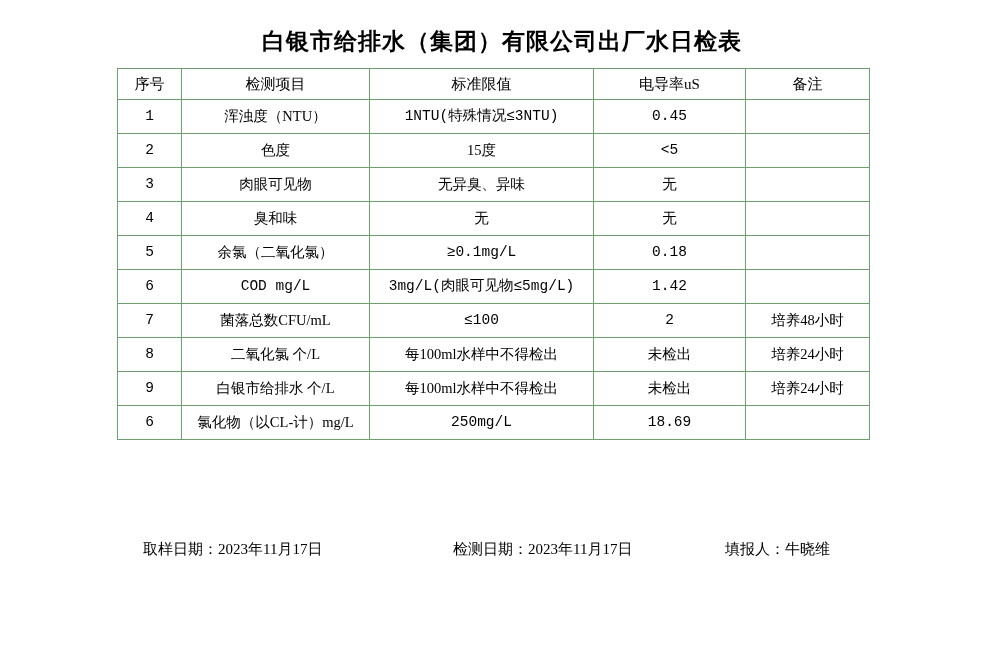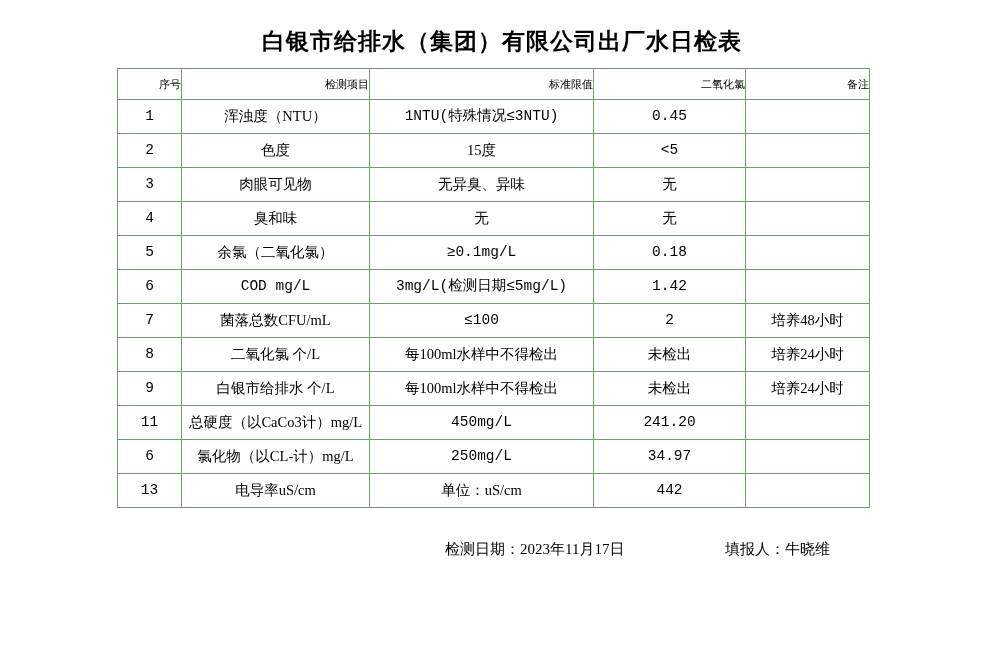--- a/index.html
+++ b/index.html
@@ -44,24 +44,23 @@
     text-align: center;
     vertical-align: middle;
     font-size: 14.5px;
     font-weight: normal;
     padding: 0;
     height: 33px;
     line-height: 33px;
     white-space: nowrap;
   }
   table.report th {
-    font-size: 11px;
+    font-size: 15px;
     height: 30px;
     line-height: 30px;
-    text-align: right;
   }
   col.c0 { width: 64px; }
   col.c1 { width: 188px; }
   col.c2 { width: 224px; }
   col.c3 { width: 152px; }
   col.c4 { width: 124px; }
 
   .cell-cn {
     font-family: "Liberation Serif", serif;
   }
@@ -75,21 +74,21 @@
     left: 117px;
     width: 760px;
     height: 24px;
     font-size: 15px;
   }
   .footer span {
     position: absolute;
     white-space: nowrap;
   }
   .f-sample { left: 26px; }
-  .f-test { left: 328px; text-align: right; }
+  .f-test { left: 336px; text-align: right; }
   .f-filler { left: 608px; }
 </style>
 </head>
 <body>
 
 <div class="page">
 
   <div class="doc-title">白银市给排水（集团）有限公司出厂水日检表</div>
 
   <table class="report">
@@ -98,21 +97,21 @@
         <col class="c1">
         <col class="c2">
         <col class="c3">
         <col class="c4">
     </colgroup>
     <thead>
       <tr>
         <th class="cell-cn">序号</th>
         <th class="cell-cn">检测项目</th>
         <th class="cell-cn">标准限值</th>
-        <th class="cell-cn">二氧化氯</th>
+        <th class="cell-cn">电导率uS</th>
         <th class="cell-cn">备注</th>
       </tr>
     </thead>
     <tbody>
       <tr>
         <td class="cell-mono">1</td>
         <td class="cell-cn">浑浊度（NTU）</td>
         <td class="cell-mono">1NTU(特殊情况≤3NTU)</td>
         <td class="cell-mono">0.45</td>
         <td class="cell-cn"></td>
@@ -141,21 +140,21 @@
       <tr>
         <td class="cell-mono">5</td>
         <td class="cell-cn">余氯（二氧化氯）</td>
         <td class="cell-mono">≥0.1mg/L</td>
         <td class="cell-mono">0.18</td>
         <td class="cell-cn"></td>
       </tr>
       <tr>
         <td class="cell-mono">6</td>
         <td class="cell-mono">COD        mg/L</td>
-        <td class="cell-mono">3mg/L(检测日期≤5mg/L)</td>
+        <td class="cell-mono">3mg/L(肉眼可见物≤5mg/L)</td>
         <td class="cell-mono">1.42</td>
         <td class="cell-cn"></td>
       </tr>
       <tr>
         <td class="cell-mono">7</td>
         <td class="cell-cn">菌落总数CFU/mL</td>
         <td class="cell-mono">≤100</td>
         <td class="cell-mono">2</td>
         <td class="cell-cn">培养48小时</td>
       </tr>
@@ -167,41 +166,28 @@
         <td class="cell-cn">培养24小时</td>
       </tr>
       <tr>
         <td class="cell-mono">9</td>
         <td class="cell-cn">白银市给排水 个/L</td>
         <td class="cell-cn">每100ml水样中不得检出</td>
         <td class="cell-cn">未检出</td>
         <td class="cell-cn">培养24小时</td>
       </tr>
       <tr>
-        <td class="cell-mono">11</td>
-        <td class="cell-cn">总硬度（以CaCo3计）mg/L</td>
-        <td class="cell-mono">450mg/L</td>
-        <td class="cell-mono">241.20</td>
-        <td class="cell-cn"></td>
-      </tr>
-      <tr>
         <td class="cell-mono">6</td>
         <td class="cell-cn">氯化物（以CL-计）mg/L</td>
         <td class="cell-mono">250mg/L</td>
-        <td class="cell-mono">34.97</td>
-        <td class="cell-cn"></td>
-      </tr>
-      <tr>
-        <td class="cell-mono">13</td>
-        <td class="cell-cn">电导率uS/cm</td>
-        <td class="cell-cn">单位：uS/cm</td>
-        <td class="cell-mono">442</td>
+        <td class="cell-mono">18.69</td>
         <td class="cell-cn"></td>
       </tr>
     </tbody>
   </table>
 
   <div class="footer">
+    <span class="f-sample">取样日期：2023年11月17日</span>
     <span class="f-test">检测日期：2023年11月17日</span>
     <span class="f-filler">填报人：牛晓维</span>
   </div>
 
 </div>
 
 </body></html>

